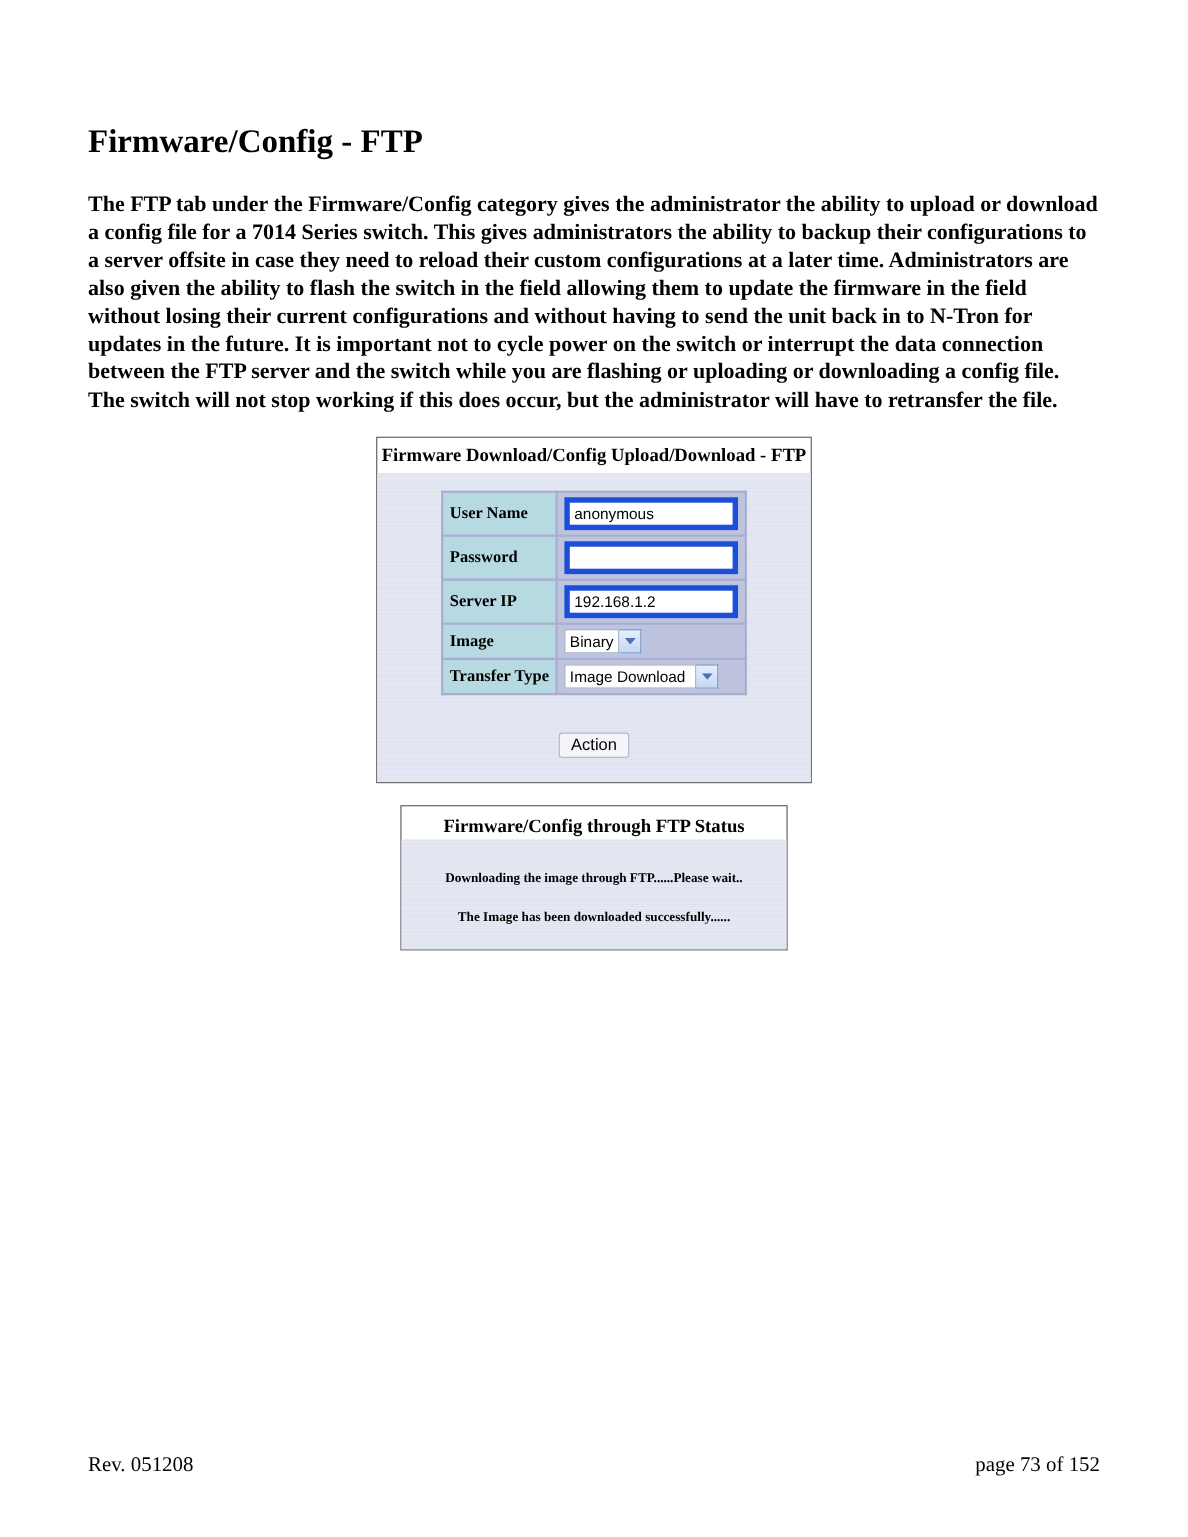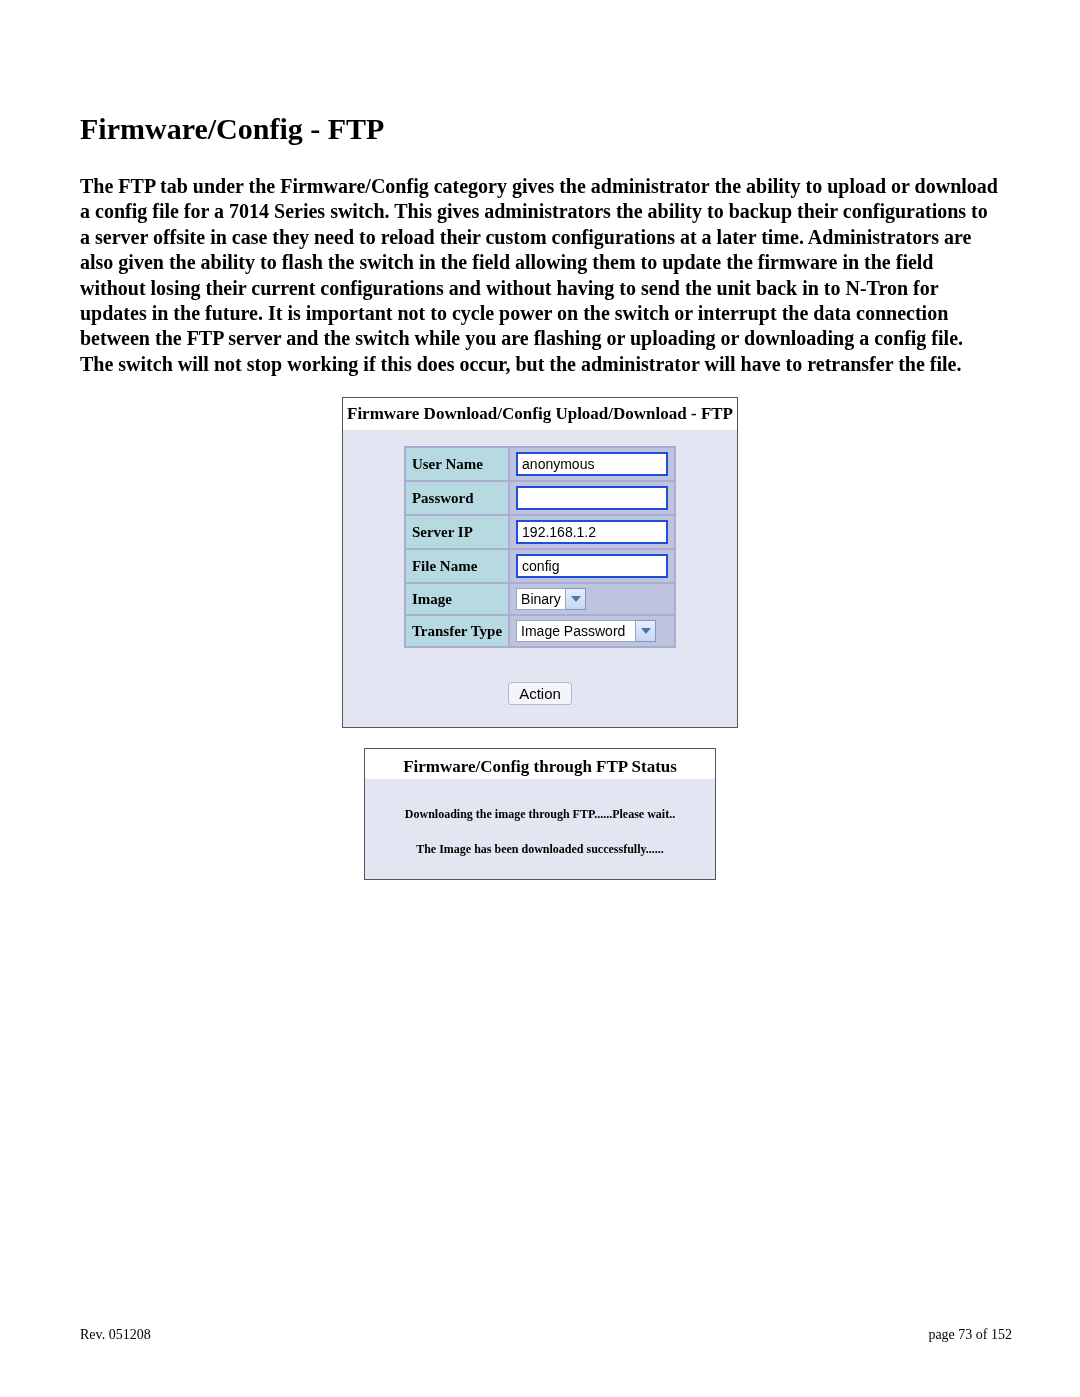--- a/index.html
+++ b/index.html
@@ -70,21 +70,21 @@
     white-space: nowrap;
   }
   .ftp-table td.field-cell {
     background: #bfc4de;
   }
   input.text-field {
     font-family: Arial, Helvetica, sans-serif;
     font-size: 14px;
     height: 20px;
     width: 140px;
-    border: 2px solid #1d4ed8;
+    border: 5px solid #1d4ed8;
     background: #fff;
     padding: 0 4px;
     box-sizing: content-box;
   }
   .select-wrap {
     display: inline-flex;
     align-items: stretch;
   }
   .select-box {
     font-family: Arial, Helvetica, sans-serif;
@@ -158,24 +158,24 @@
   }
   .status-line:last-child {
     margin-bottom: 0;
   }
 
   
   .footer {
     position: absolute;
     bottom: 54px;
     left: 80px;
-    right: 68px;
+    right: 80px;
     display: flex;
     justify-content: space-between;
-    font-size: 14px;
+    font-size: 19px;
   }
 </style>
 </head>
 <body>
 
 <div class="page">
 
   <h1 class="page-title">Firmware/Config - FTP</h1>
 
   <p class="body-text">The FTP tab under the Firmware/Config category gives the administrator the ability to upload or download a config file for a 7014 Series switch.  This gives administrators the ability to backup their configurations to a server offsite in case they need to reload their custom configurations at a later time.  Administrators are also given the ability to flash the switch in the field allowing them to update the firmware in the field without losing their current configurations and without having to send the unit back in to N-Tron for updates in the future.  It is important not to cycle power on the switch or interrupt the data connection between the FTP server and the switch while you are flashing or uploading or downloading a config file.  The switch will not stop working if this does occur, but the administrator will have to retransfer the file.</p>
@@ -194,46 +194,40 @@
         <tr>
           <td class="label-cell">Password</td>
           <td class="field-cell">
             <input type="password" class="text-field" value="" style="">
           </td>
         </tr>
         <tr>
           <td class="label-cell">Server IP</td>
           <td class="field-cell">
             <input type="text" class="text-field" value="192.168.1.2" style="">
-          </td>
-        </tr>
-        <tr>
-          <td class="label-cell">File Name</td>
-          <td class="field-cell">
-            <input type="text" class="text-field" value="config" style="">
           </td>
         </tr>
         <tr>
           <td class="label-cell">Image</td>
           <td class="field-cell">
             <span class="select-wrap">
               <span class="select-box" style="min-width:50px;">Binary</span>
               <span class="select-arrow-btn">
                 <svg viewBox="0 0 10 6">
                       <path d="M0 0 L10 0 L5 6 Z" fill="#4a74b5"></path>
                     </svg>
               </span>
             </span>
           </td>
         </tr>
         <tr>
           <td class="label-cell">Transfer Type</td>
           <td class="field-cell">
             <span class="select-wrap">
-              <span class="select-box" style="min-width:120px;">Image Password</span>
+              <span class="select-box" style="min-width:120px;">Image Download</span>
               <span class="select-arrow-btn">
                 <svg viewBox="0 0 10 6">
                       <path d="M0 0 L10 0 L5 6 Z" fill="#4a74b5"></path>
                     </svg>
               </span>
             </span>
           </td>
         </tr>
       </tbody>
         </table>

